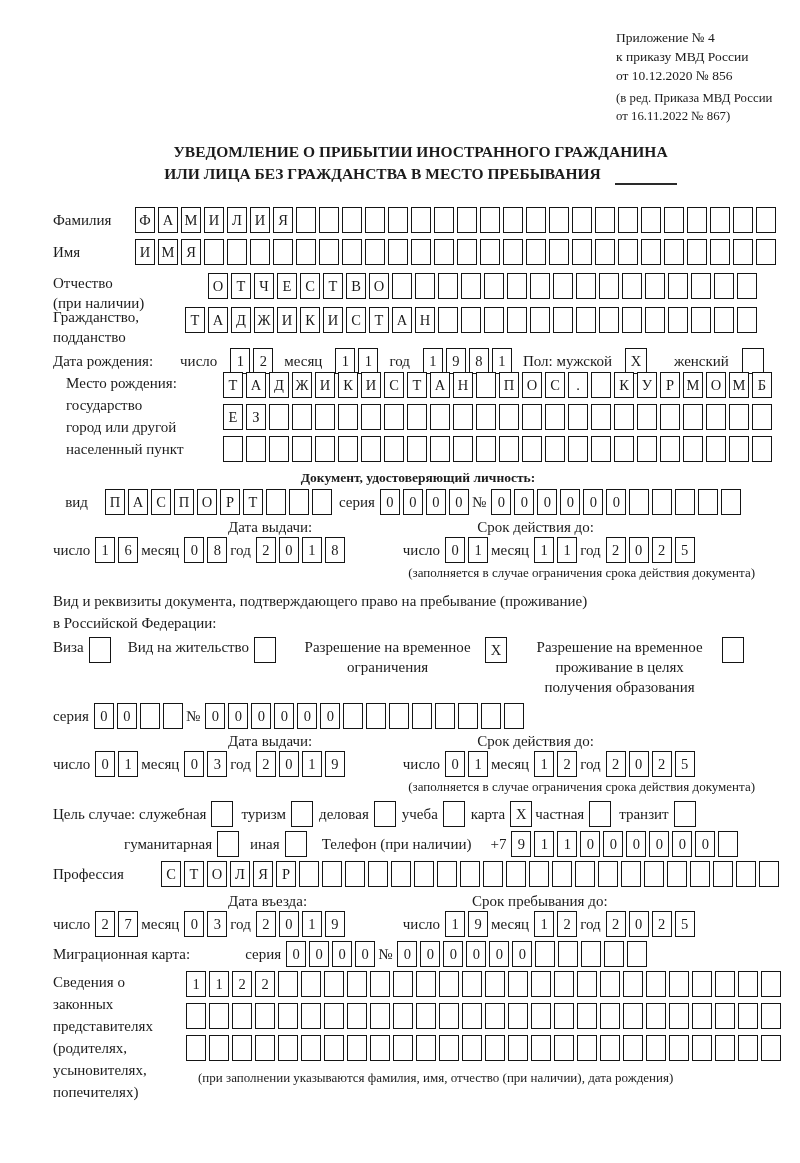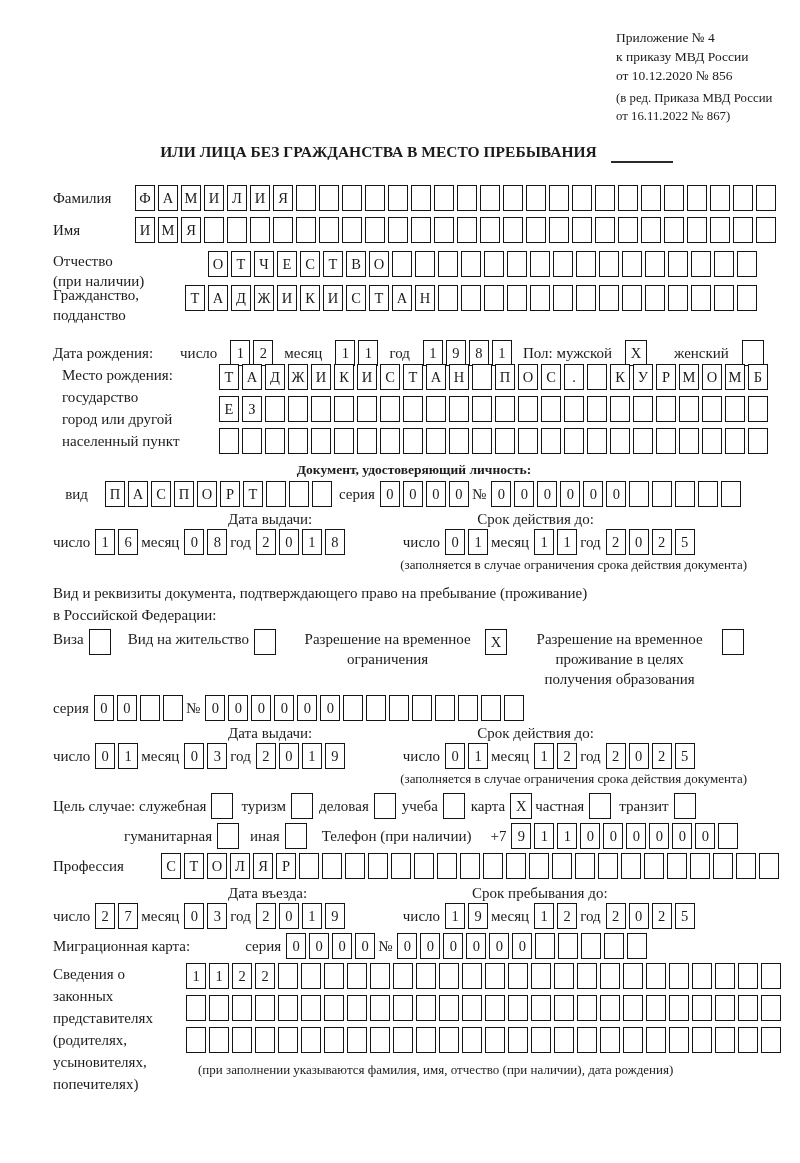--- a/index.html
+++ b/index.html
@@ -1,17 +1,17 @@
 <!DOCTYPE html>
 <html><head>
 <meta charset="utf-8">
 <style>
   html,body{margin:0;padding:0;background:#ffffff;}
   .page{width:800px;height:1163px;background:#ffffff;box-sizing:border-box;
-        padding:28px 20px 0 53px;font-family:"Liberation Serif",serif;color:#1b1b1b;
+        padding:28px 12px 0 53px;font-family:"Liberation Serif",serif;color:#1b1b1b;
         overflow:hidden;position:relative;border-radius:10px;}
   .appendix{margin-left:563px;white-space:nowrap;}
   .apx{font-size:13.5px;line-height:19px;}
   .apx.small{font-size:12.8px;line-height:18px;}
   .apx.small.first{margin-top:4px;}
   .forma{margin-top:8px;text-align:right;padding-right:12px;font-weight:bold;font-size:15px;}
   .title{margin-top:16px;text-align:center;font-weight:bold;font-size:15.5px;line-height:22px;}
   .title-l2{display:flex;justify-content:center;align-items:flex-end;}
   .trule{display:inline-block;width:62px;height:14px;border-bottom:2.2px solid #2a2a2a;margin-left:14px;}
   .heading{margin-top:26px;font-weight:bold;font-size:14.3px;letter-spacing:0.2px;white-space:nowrap;}
@@ -33,20 +33,21 @@
 
 <div class="page">
   <div class="appendix">
     <div class="apx">Приложение № 4</div>
     <div class="apx">к приказу МВД России</div>
     <div class="apx">от 10.12.2020 № 856</div>
     <div class="apx small first">(в ред. Приказа МВД России</div>
     <div class="apx small">от 16.11.2022 № 867)</div>
   </div>
   <div class="title">
+    <div>УВЕДОМЛЕНИЕ О ПРИБЫТИИ ИНОСТРАННОГО ГРАЖДАНИНА</div>
     <div class="title-l2">
       <span>ИЛИ ЛИЦА БЕЗ ГРАЖДАНСТВА В МЕСТО ПРЕБЫВАНИЯ</span>
       <span class="trule"></span>
     </div>
   </div>
   <div id="form-body">
       <div class="fline" style="margin-top: 22px;">
         <div class="seg-txt" style="width: 77px;">Фамилия</div>
         <div class="cellgroup">
           <div class="cell">Ф</div>
@@ -170,21 +171,21 @@
           <div class="cell"></div>
           <div class="cell"></div>
           <div class="cell"></div>
           <div class="cell"></div>
           <div class="cell"></div>
           <div class="cell"></div>
           <div class="cell"></div>
           <div class="cell"></div>
         </div>
       </div>
-      <div class="fline" style="margin-top: 15px; gap: 8px;">
+      <div class="fline" style="margin-top: 1px; gap: 8px;">
         <div class="seg-txt">Дата рождения:</div>
         <div style="width: 6px; flex: 0 0 auto;"></div>
         <div class="seg-txt">число</div>
         <div class="cellgroup">
           <div class="cell">1</div>
           <div class="cell">2</div>
         </div>
         <div class="seg-txt">месяц</div>
         <div class="cellgroup">
           <div class="cell">1</div>

